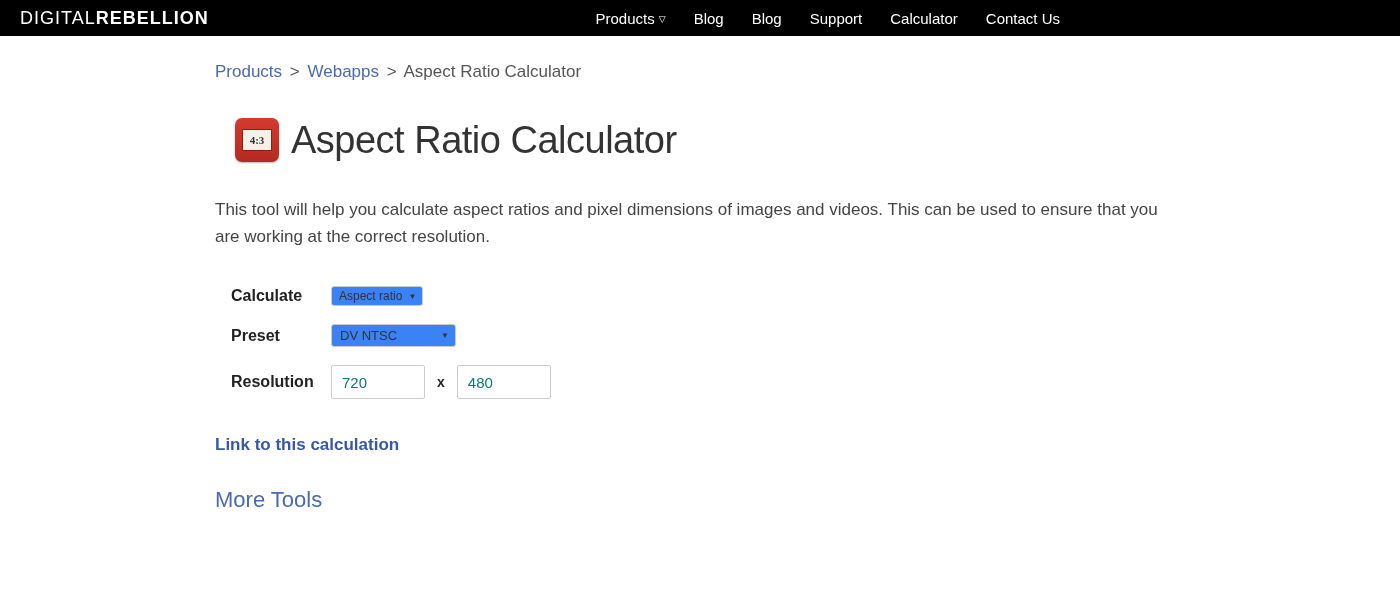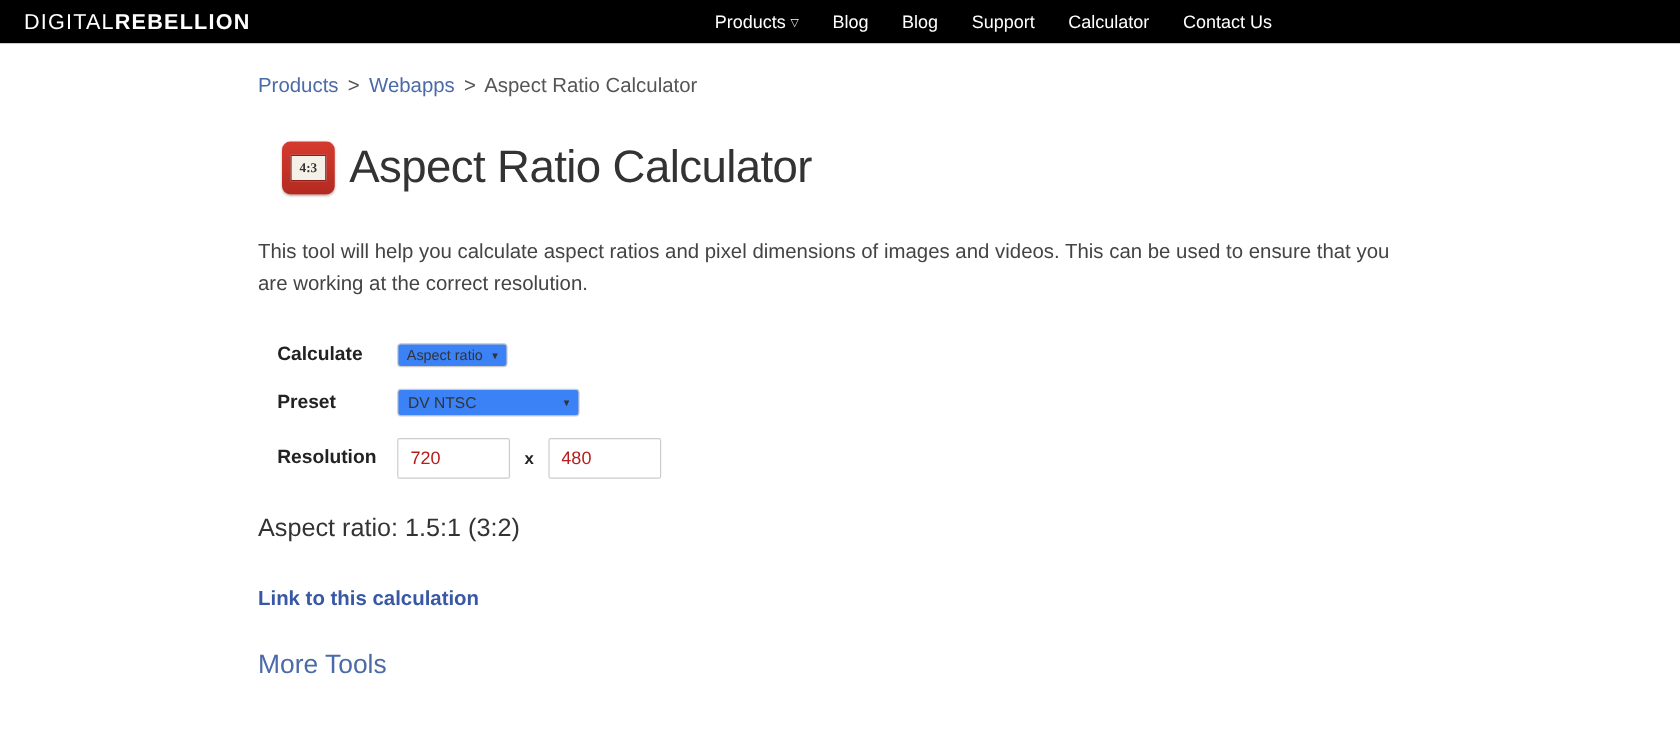--- a/index.html
+++ b/index.html
@@ -122,35 +122,35 @@
       display: inline-flex;
       align-items: center;
       background: #3b82f6;
       border: 1px solid #ccc;
       border-radius: 3px;
       font-size: 13px;
       padding: 3px 22px 3px 8px;
       cursor: pointer;
     }
     .select-wrap.small { font-size: 12px; padding: 2px 20px 2px 7px; }
-    .select-wrap.wide { width: 152px; }
+    .select-wrap.wide { width: 125px; }
     .select-caret {
       position: absolute;
       right: 6px;
       font-size: 8px;
       color: #333;
     }
     .text-input {
       width: 94px;
       height: 34px;
       border: 1px solid #ccc;
       border-radius: 2px;
       padding: 0 10px;
       font-size: 15px;
-      color: #b91c1c;
+      color: #0f766e;
     }
     .res-x {
       margin: 0 12px;
       font-size: 14px;
       font-weight: 600;
       color: #222;
     }
     .result {
       margin-top: 30px;
     }
@@ -237,20 +237,19 @@
   </div>
 
   <div class="form-row">
     <div class="form-label">Resolution</div>
     <input class="text-input" type="text" value="720" style="">
     <span class="res-x">x</span>
     <input class="text-input" type="text" value="480" style="">
   </div>
 
   <div class="result">
-    <div class="result-ratio">Aspect ratio: 1.5:1 (3:2)</div>
   </div>
 
   <a href="#" class="link-calc">Link to this calculation</a>
 
   <h2 class="more-tools">More Tools</h2>
 
 </div>
 
 </body></html>

